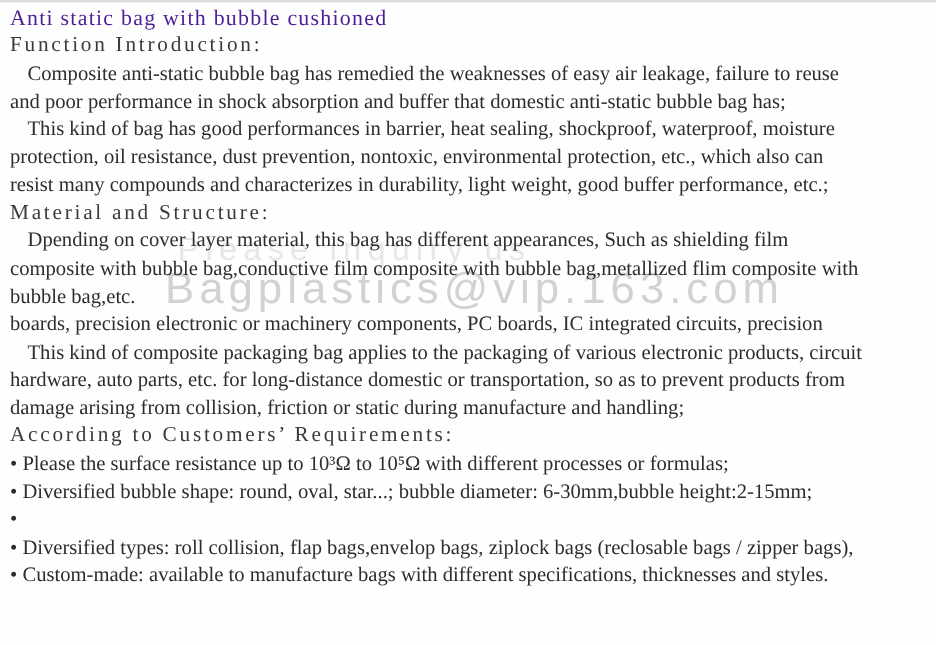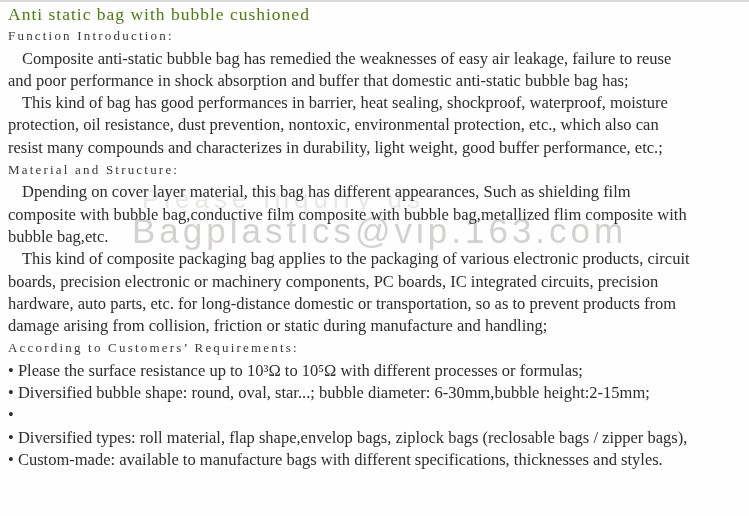--- a/index.html
+++ b/index.html
@@ -20,48 +20,48 @@
   .wm1 { left:142px; top:184px; font-size:26px; letter-spacing:5px; }
   .wm2 { left:132px; top:211px; font-size:35px; letter-spacing:4px; }
   .content {
     position:absolute; left:8px; top:3px; right:8px; z-index:1;
   }
   .line {
     white-space:pre; height:22.3px; line-height:22.3px;
     font-size:16.5px; color:#2d2d2d; transform-origin:0 50%;
   }
   .title   { font-size:17.5px; letter-spacing:1px; }
-  .heading { font-size:13px; letter-spacing:2.2px; color:#3a3a3a; }
+  .heading { font-size:17px; letter-spacing:2.2px; color:#3a3a3a; }
   .indent  { padding-left:14px; }
 </style>
 </head>
 <body>
 
 <div class="page">
   <div class="top-edge"></div>
 
   <div class="watermark-line wm1" style="color: rgb(233, 231, 228);">Please inquiry us</div>
   <div class="watermark-line wm2" style="color: rgb(212, 210, 207);">Bagplastics@vip.163.com</div>
 
   <div class="content">
-    <div class="line title" style="color: #4d7c0f;">Anti static bag with bubble cushioned</div>
+    <div class="line title" style="color: #4c1d95;">Anti static bag with bubble cushioned</div>
     <div class="line heading">Function Introduction:</div>
     <div class="line indent">Composite anti-static bubble bag has remedied the weaknesses of easy air leakage, failure to reuse</div>
     <div class="line">and poor performance in shock absorption and buffer that domestic anti-static bubble bag has;</div>
     <div class="line indent">This kind of bag has good performances in barrier, heat sealing, shockproof, waterproof, moisture</div>
     <div class="line">protection, oil resistance, dust prevention, nontoxic, environmental protection, etc., which also can</div>
     <div class="line">resist many compounds and characterizes in durability, light weight, good buffer performance, etc.;</div>
     <div class="line heading">Material and Structure:</div>
     <div class="line indent">Dpending on cover layer material, this bag has different appearances, Such as shielding film</div>
     <div class="line">composite with bubble bag,conductive film composite with bubble bag,metallized flim composite with</div>
     <div class="line">bubble bag,etc.</div>
+    <div class="line">boards, precision electronic or machinery components, PC boards, IC integrated circuits, precision</div>
     <div class="line indent">This kind of composite packaging bag applies to the packaging of various electronic products, circuit</div>
-    <div class="line">boards, precision electronic or machinery components, PC boards, IC integrated circuits, precision</div>
     <div class="line">hardware, auto parts, etc. for long-distance domestic or transportation, so as to prevent products from</div>
     <div class="line">damage arising from collision, friction or static during manufacture and handling;</div>
     <div class="line heading">According to Customers’ Requirements:</div>
     <div class="line">• Please the surface resistance up to 10³Ω to 10⁵Ω with different processes or formulas;</div>
     <div class="line">• Diversified bubble shape: round, oval, star...; bubble diameter: 6-30mm,bubble height:2-15mm;</div>
     <div class="line">•</div>
-    <div class="line">• Diversified types: roll material, flap shape,envelop bags, ziplock bags (reclosable bags / zipper bags),</div>
+    <div class="line">• Diversified types: roll collision, flap bags,envelop bags, ziplock bags (reclosable bags / zipper bags),</div>
     <div class="line">• Custom-made: available to manufacture bags with different specifications, thicknesses and styles.</div>
   </div>
 </div>
 
 </body></html>

